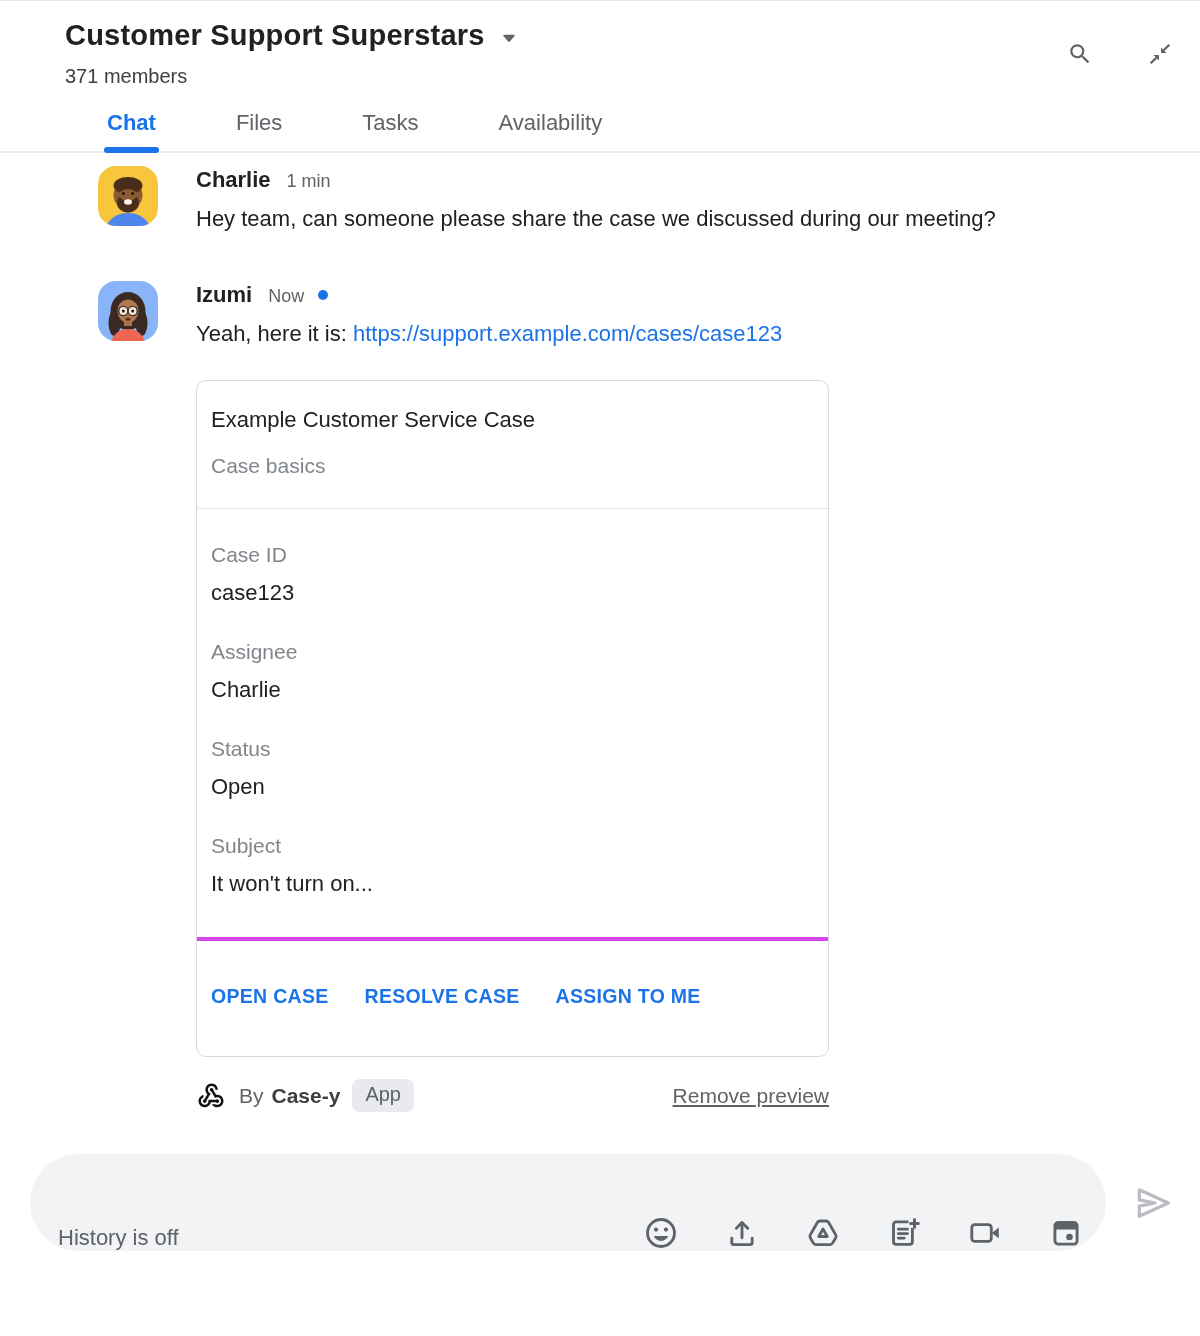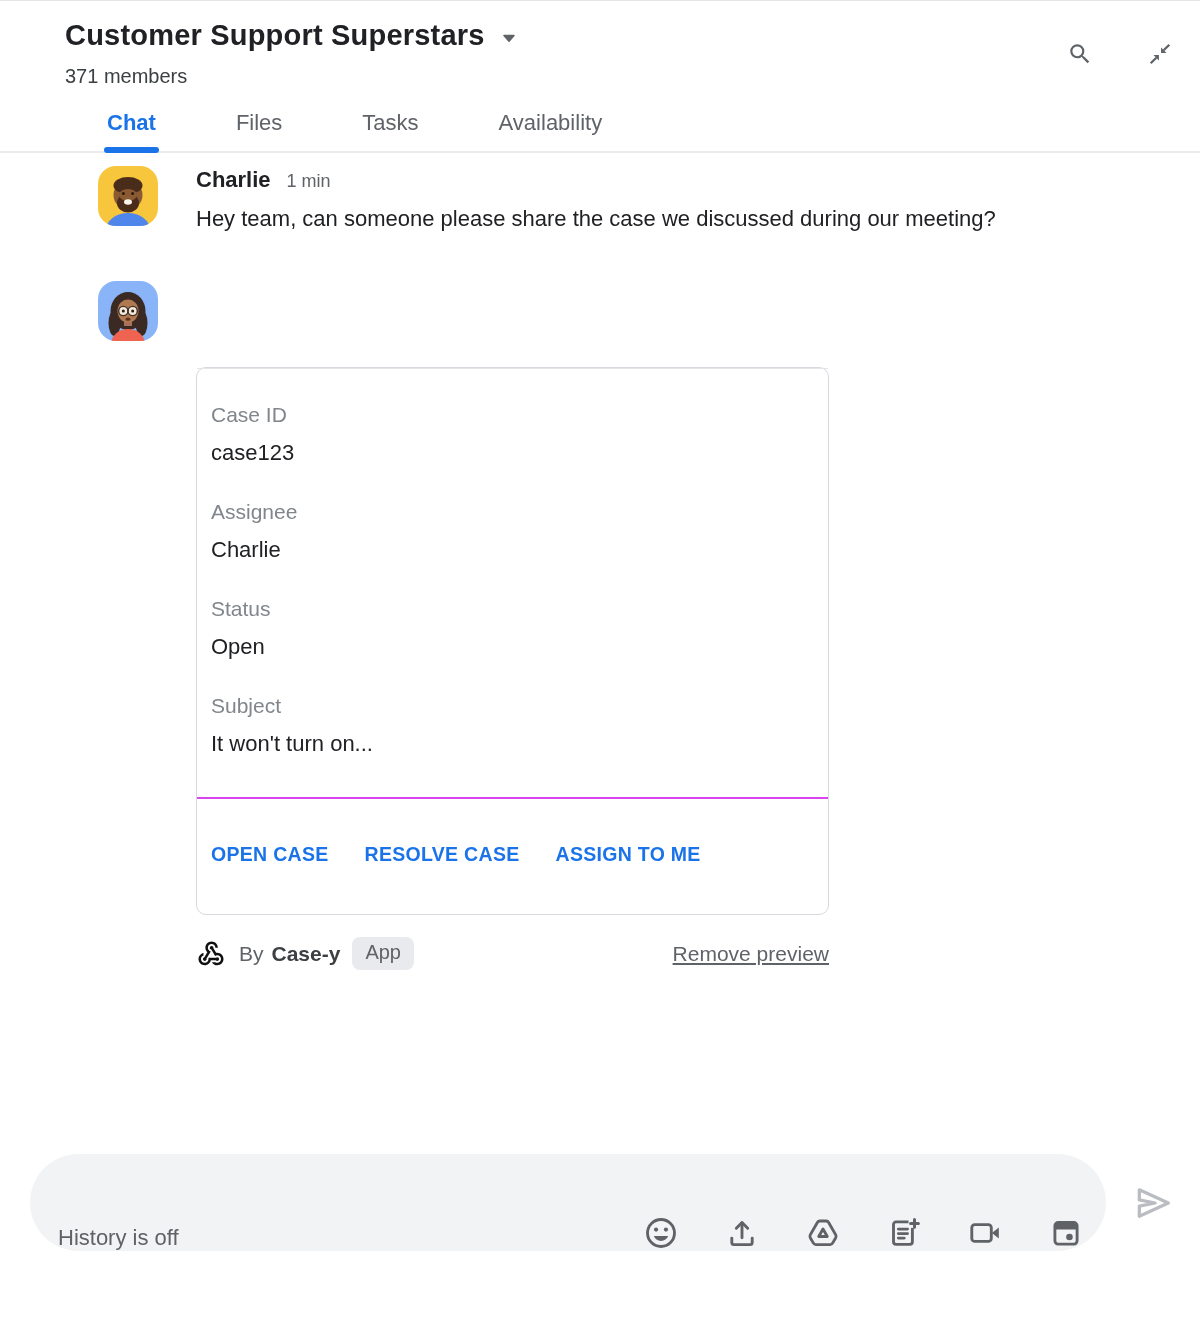--- a/index.html
+++ b/index.html
@@ -46,21 +46,21 @@
           background:#fff; }
   .card-head { padding:26px 16px 30px 14px; }
   .card-title { font-size:22px; color:#202124; }
   .card-sub { font-size:21px; color:#80868b; margin-top:21px; }
   .card-divider { border-top:1px solid #e3e5e8; }
   .card-fields { padding:34px 14px 20px 14px; }
   .field { margin-bottom:34px; }
   .field:last-child { margin-bottom:20px; }
   .field-label { font-size:21px; color:#80868b; }
   .field-value { font-size:22px; color:#202124; margin-top:13px; }
-  .card-actions { border-top:2px solid #d946ef; padding:44px 14px 48px 14px;
+  .card-actions { border-top:4px solid #d946ef; padding:44px 14px 48px 14px;
                   display:flex; gap:36px; }
   .card-action { font-size:19.5px; font-weight:700; color:#1a73e8; letter-spacing:.3px;
                  cursor:pointer; background:none; border:none;
                  font-family:"Liberation Sans","DejaVu Sans",sans-serif; }
   
   .attribution { margin:22px 8px 0 196px; width:633px; display:flex; align-items:center; }
   .webhook { width:30px; height:30px; }
   .webhook svg { display:block; width:30px; height:30px; }
   .by-label { margin-left:13px; font-size:21px; color:#5f6368; }
   .app-name { margin-left:8px; font-size:21px; font-weight:700; color:#3c4043; }
@@ -150,23 +150,35 @@
       <rect x="26" y="37" width="8" height="8" fill="#a9715a"></rect>
       <ellipse cx="30" cy="30" rx="10.5" ry="11.5" fill="#b07a50"></ellipse>
       <circle cx="25.3" cy="30" r="4.6" fill="#efe9df" stroke="#453227" stroke-width="1.4"></circle>
       <circle cx="34.7" cy="30" r="4.6" fill="#efe9df" stroke="#453227" stroke-width="1.4"></circle>
       <line x1="29.5" y1="29.3" x2="30.5" y2="29.3" stroke="#453227" stroke-width="1.4"></line>
       <circle cx="25.3" cy="30" r="1.5" fill="#2c1a0e"></circle>
       <circle cx="34.7" cy="30" r="1.5" fill="#2c1a0e"></circle>
       <ellipse cx="30" cy="38.2" rx="2.6" ry="1.6" fill="#5d3326"></ellipse>
     </svg>
   </div>
+  <div class="msg-body">
+    <div class="name-row">
+      <span class="author">Izumi</span>
+      <span class="time">Now</span>
+      <span class="unread-dot"></span>
+    </div>
+    <div class="msg-text"><span>Yeah, here it is: </span><a href="#">https://support.example.com/cases/case123</a></div>
+  </div>
 </div>
 
 <div class="card">
+  <div class="card-head">
+    <div class="card-title">Example Customer Service Case</div>
+    <div class="card-sub">Case basics</div>
+  </div>
   <div class="card-divider"></div>
   <div class="card-fields">
     <div class="field">
       <div class="field-label">Case ID</div>
       <div class="field-value">case123</div>
     </div>
     <div class="field">
       <div class="field-label">Assignee</div>
       <div class="field-value">Charlie</div>
     </div>

